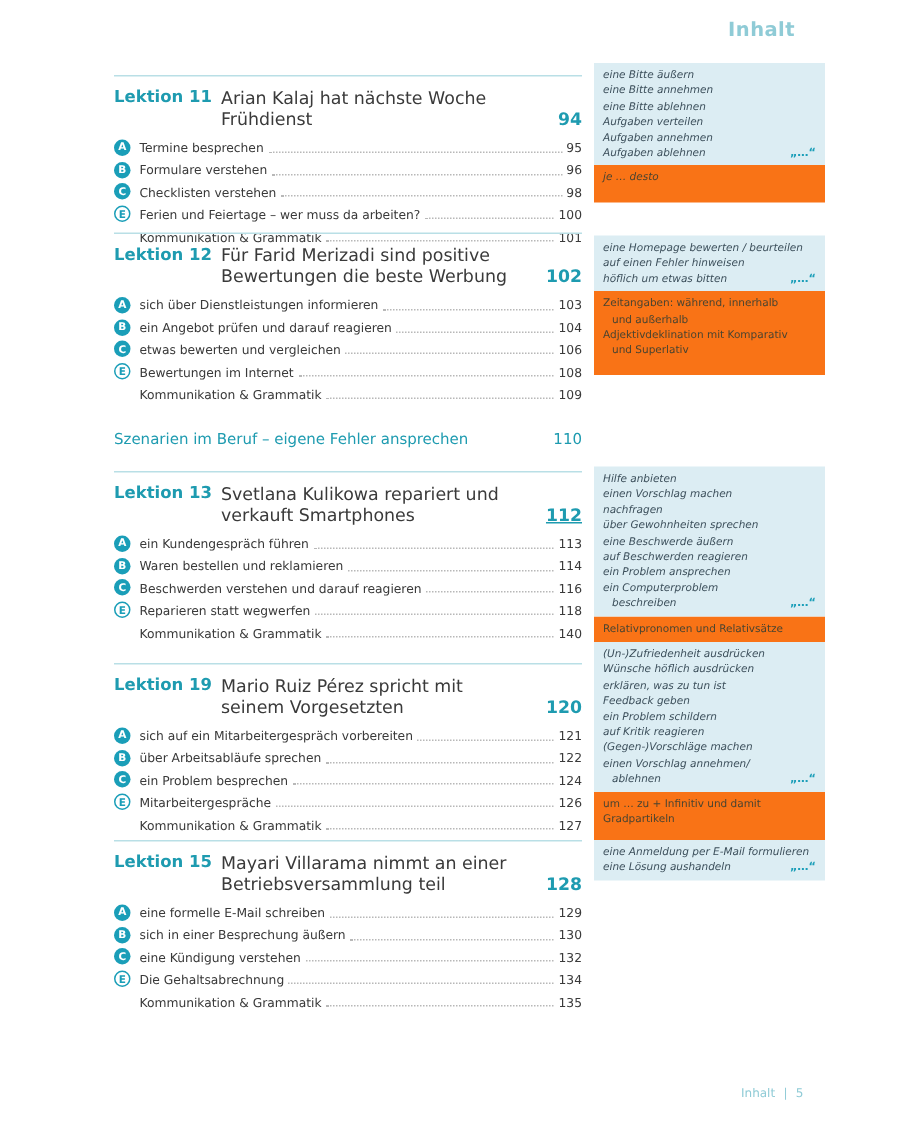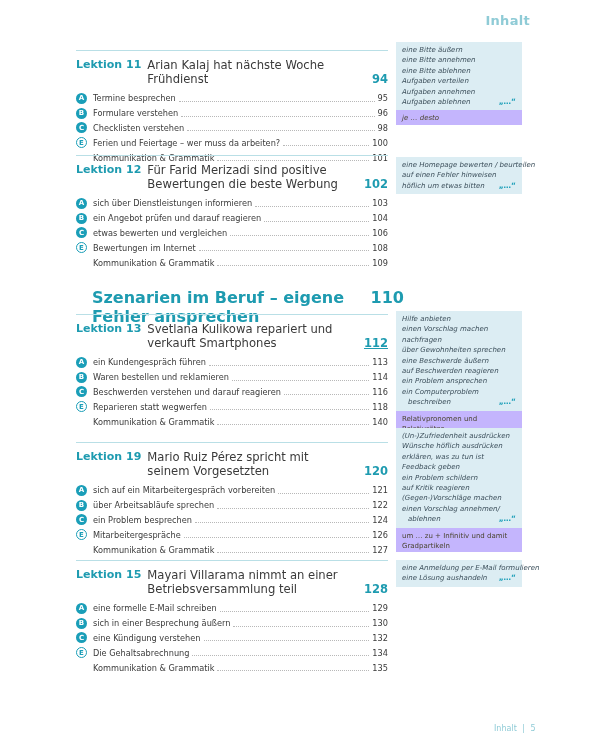--- a/index.html
+++ b/index.html
@@ -29,29 +29,29 @@
     display: flex; align-items: center; justify-content: center;
     font-size: 7px; font-weight: bold; margin-right: 6px;
   }
   .badge.fill { background: #1a9eb8; color: #ffffff; }
   .badge.out { border: 1px solid #1a9eb8; color: #1a9eb8; background: #fff; }
   .badge.none { background: transparent; }
   .row .txt { white-space: nowrap; }
   .row .dots { flex: 1; border-bottom: 1px dotted #b8b8b8; margin: 0 3px; height: 7px; }
   .row .num { white-space: nowrap; }
 
-  .scenario { position: absolute; left: 16px; width: 312px; display: flex; font-size: 16px; font-weight: bold; color: #1e9bb0; }
+  .scenario { position: absolute; left: 0; width: 312px; display: flex; font-size: 10px; font-weight: normal; color: #1e9bb0; }
   .scenario .t { flex: 1; }
 
-  .side-box { position: absolute; left: 0; width: 126px; font-size: 7px; line-height: 10.4px; }
+  .side-box { position: absolute; left: 0; width: 154px; font-size: 7px; line-height: 10.4px; }
   .side-box .blue { background: #dcedf3; padding: 3px 5px 3px 6px; color: #3b4e5a; font-style: italic; position: relative; }
   .side-box .blue .ln { display: block; white-space: nowrap; }
   .side-box .blue .ln.ind { padding-left: 6px; }
   .side-box .quote { position: absolute; right: 6px; bottom: 3px; color: #1a9eb8; font-weight: bold; font-style: normal; font-size: 7.5px; }
-  .side-box .yellow { background: #c4b5fd; padding: 3px 5px 1px 6px; color: #4a4430; }
+  .side-box .yellow { background: #f97316; padding: 3px 5px 11px 6px; color: #4a4430; }
   .side-box .yellow .ln { display: block; }
   .side-box .yellow .ln.ind { padding-left: 6px; }
 
   .page-footer { position: absolute; top: 724px; left: 494px; font-size: 8px; font-weight: normal; color: #8fcbd6; }
 </style>
 </head>
 <body>
 
 <div class="page-header">Inhalt</div>
 
@@ -274,20 +274,26 @@
       <span class="ln" style="font-style:italic;">je … desto</span>
     </div>
   </div>
 
   <div class="side-box" style="top:157px;">
     <div class="blue">
       <span class="ln">eine Homepage bewerten / beurteilen</span>
       <span class="ln">auf einen Fehler hinweisen</span>
       <span class="ln">höflich um etwas bitten</span>
       <span class="quote">„…“</span>
+    </div>
+    <div class="yellow">
+      <span class="ln">Zeitangaben: während, innerhalb</span>
+      <span class="ln ind">und außerhalb</span>
+      <span class="ln">Adjektivdeklination mit Komparativ</span>
+      <span class="ln ind">und Superlativ</span>
     </div>
   </div>
 
   <div class="side-box" style="top:311px;">
     <div class="blue">
       <span class="ln">Hilfe anbieten</span>
       <span class="ln">einen Vorschlag machen</span>
       <span class="ln">nachfragen</span>
       <span class="ln">über Gewohnheiten sprechen</span>
       <span class="ln">eine Beschwerde äußern</span>

